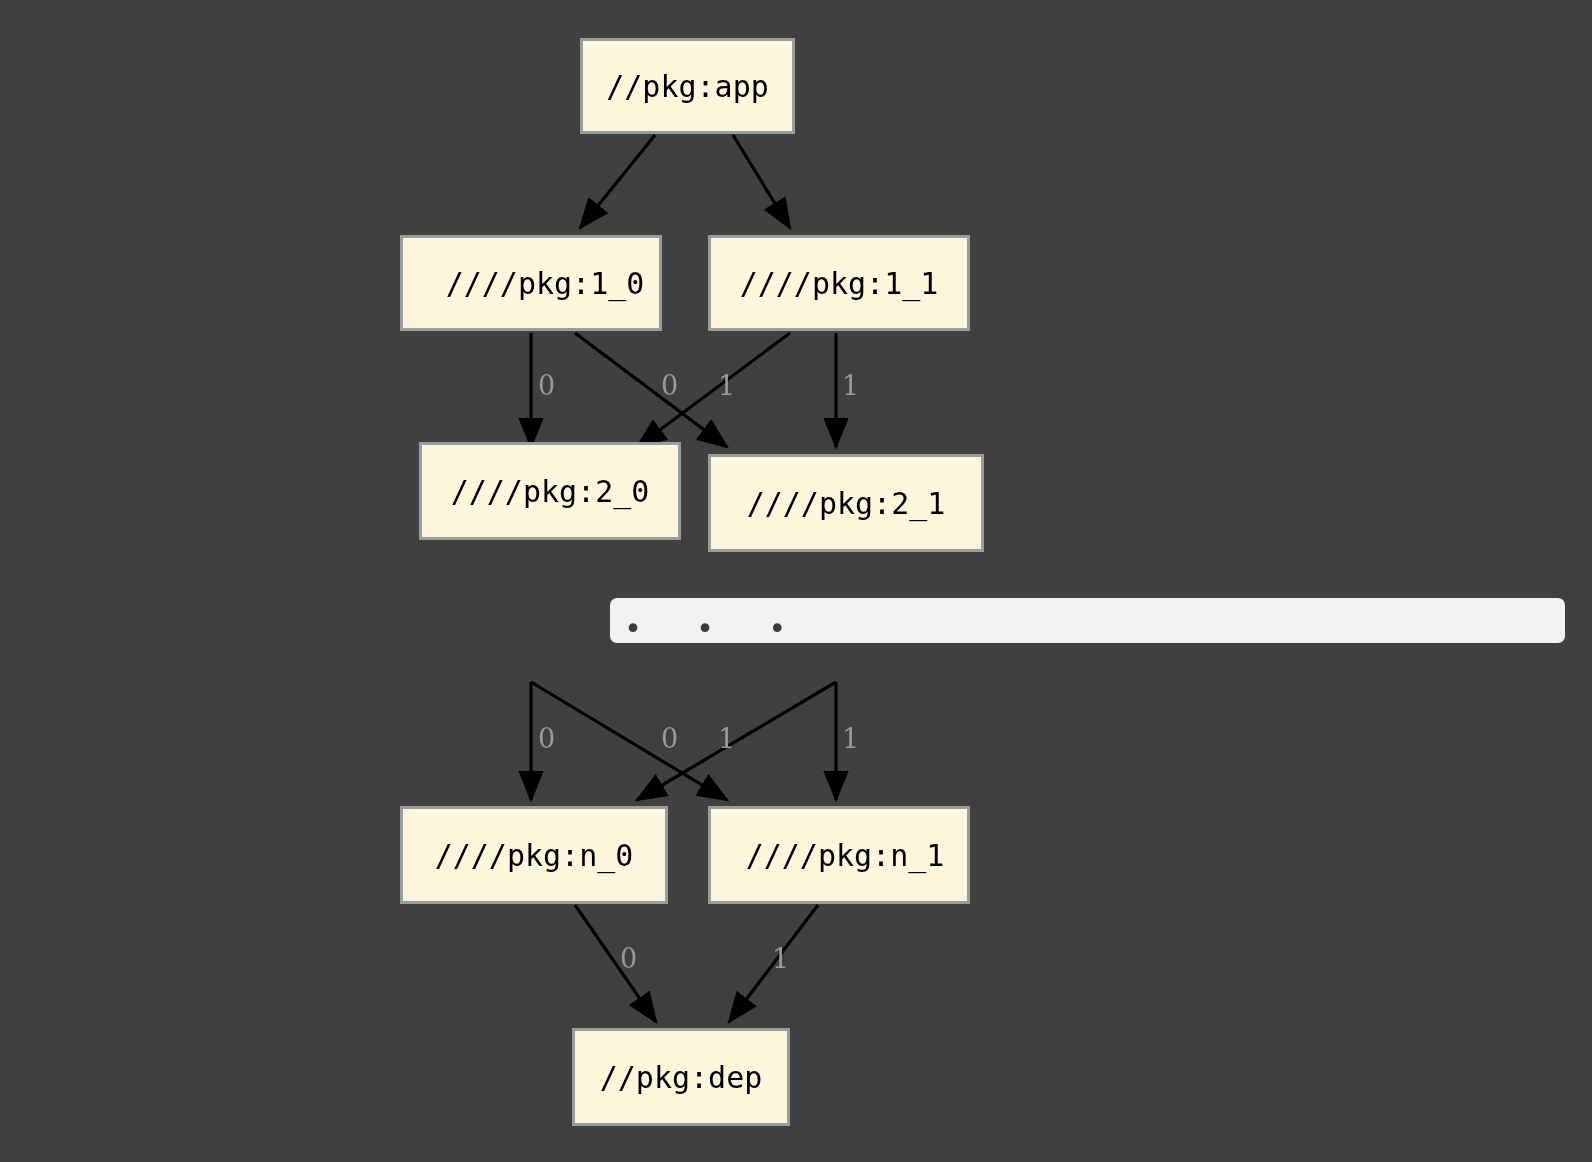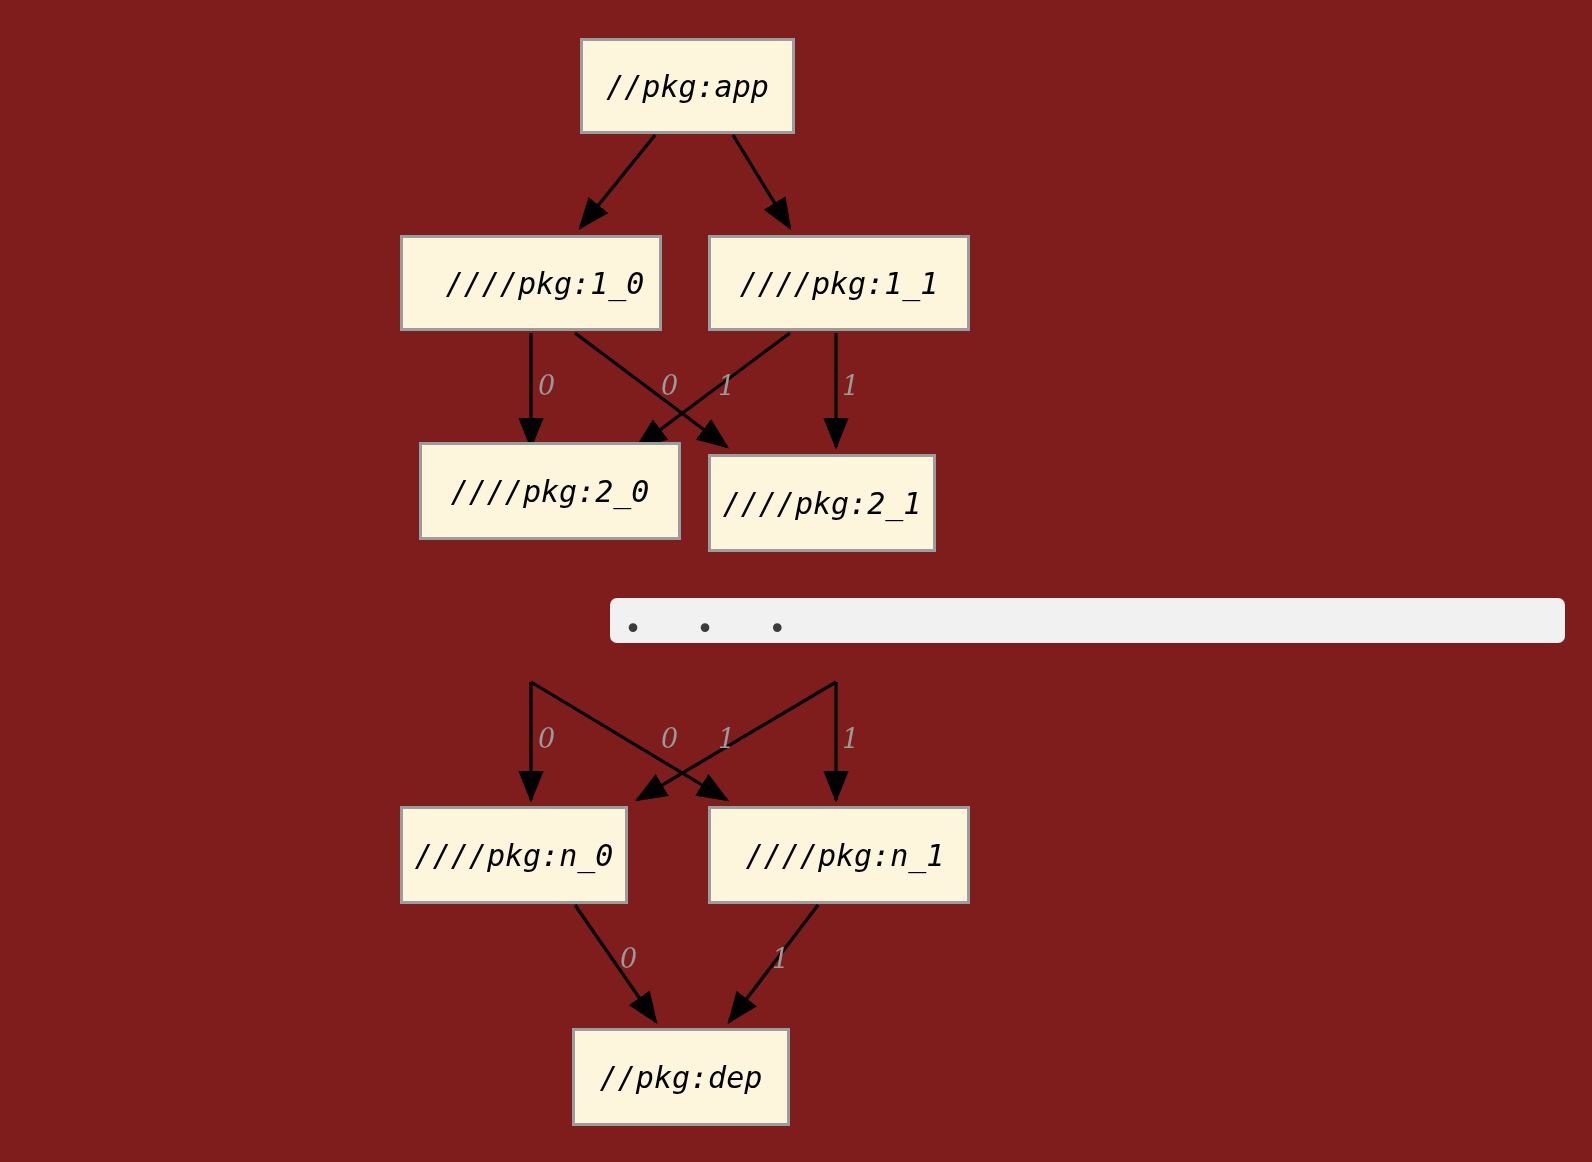--- a/index.html
+++ b/index.html
@@ -7,23 +7,22 @@
     padding: 0;
     background: #ffffff;
   }
   body {
     font-family: "DejaVu Sans Mono", monospace;
   }
   #canvas {
     position: relative;
     width: 1592px;
     height: 1162px;
-    background: #7f1d1d;
+    background: #404040;
     overflow: hidden;
-    font-style: italic;
   }
   svg#graph-svg {
     position: absolute;
     left: 0;
     top: 0;
     width: 1592px;
     height: 1162px;
   }
   .node-box {
     position: absolute;
@@ -99,24 +98,24 @@
       </div>
       <div class="node-box" style="left: 400px; top: 235px; width: 262px; height: 96px; background: rgb(253, 246, 221); border-color: rgb(152, 158, 158); padding-left: 28px;">
         <span class="node-label">////pkg:1_0</span>
       </div>
       <div class="node-box" style="left: 708px; top: 235px; width: 262px; height: 96px; background: rgb(253, 246, 221); border-color: rgb(152, 158, 158);">
         <span class="node-label">////pkg:1_1</span>
       </div>
       <div class="node-box" style="left: 400px; top: 442px; width: 262px; height: 98px; background: rgb(253, 246, 221); border-color: rgb(152, 158, 158); margin-left: 19px;">
         <span class="node-label">////pkg:2_0</span>
       </div>
-      <div class="node-box" style="left: 708px; top: 454px; width: 228px; height: 98px; background: rgb(253, 246, 221); border-color: rgb(152, 158, 158);">
+      <div class="node-box" style="left: 708px; top: 454px; width: 276px; height: 98px; background: rgb(253, 246, 221); border-color: rgb(152, 158, 158);">
         <span class="node-label">////pkg:2_1</span>
       </div>
-      <div class="node-box" style="left: 400px; top: 806px; width: 228px; height: 98px; background: rgb(253, 246, 221); border-color: rgb(152, 158, 158);">
+      <div class="node-box" style="left: 400px; top: 806px; width: 268px; height: 98px; background: rgb(253, 246, 221); border-color: rgb(152, 158, 158);">
         <span class="node-label">////pkg:n_0</span>
       </div>
       <div class="node-box" style="left: 708px; top: 806px; width: 262px; height: 98px; background: rgb(253, 246, 221); border-color: rgb(152, 158, 158); padding-left: 12px;">
         <span class="node-label">////pkg:n_1</span>
       </div>
       <div class="node-box" style="left: 572px; top: 1028px; width: 218px; height: 98px; background: rgb(253, 246, 221); border-color: rgb(152, 158, 158);">
         <span class="node-label">//pkg:dep</span>
       </div>
     </div>
   <div id="edge-labels-layer">

